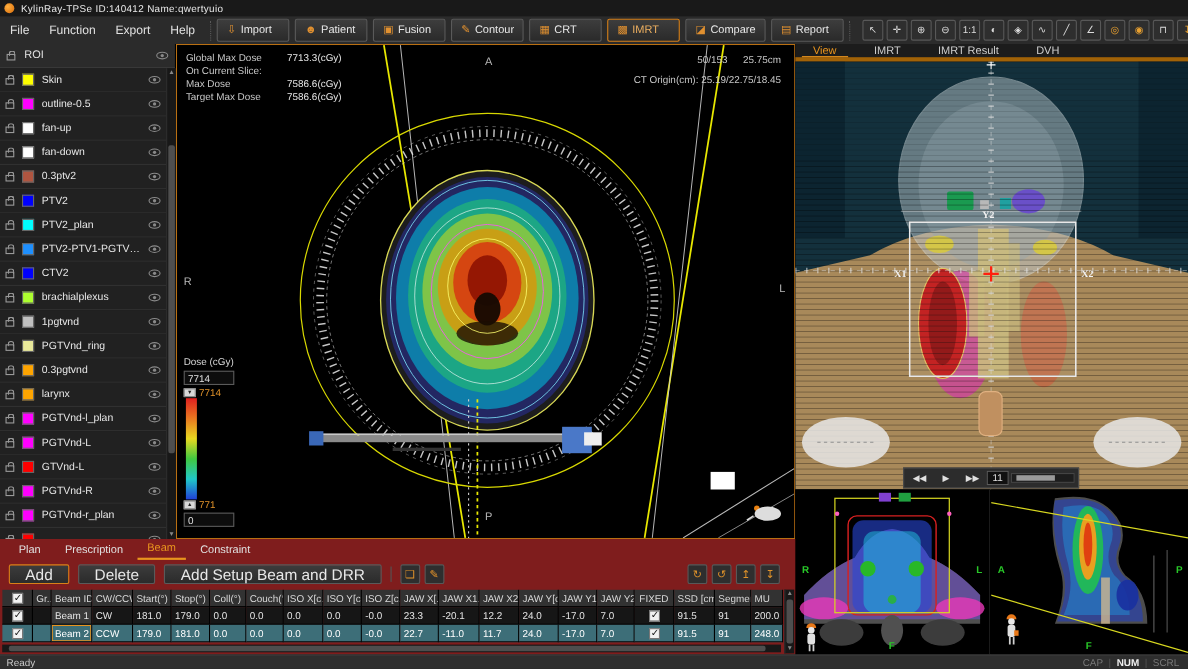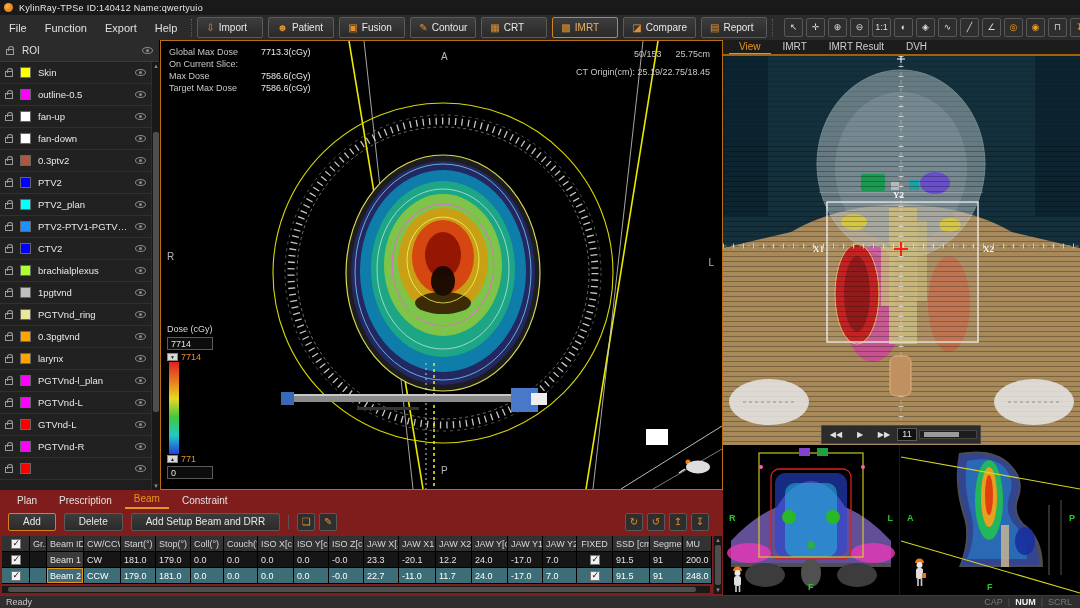--- a/index.html
+++ b/index.html
@@ -67,22 +67,22 @@
   .cb-input { width:46px; height:13px; background:#0d0d0d; border:1px solid #5a5a5a;
     font-size:9px; color:#e0e0e0; padding:1px 3px; margin:2px 0; }
   .cb-handle { display:flex; align-items:center; gap:3px; font-size:9px; color:#e0922a; }
   .cb-handle .knob { width:11px; height:8px; background:#d8d8d8; color:#222; font-size:5px;
     display:flex; align-items:center; justify-content:center; border:1px solid #888; }
   #cb-grad { width:10px; height:92px; margin-left:2px;
     background:linear-gradient(#e02020,#e87820,#e8d820,#40c840,#20c8c8,#2040d8); }
 
   
   #right-panel { position:absolute; left:723px; top:40px; width:357px; height:555px; background:#000; }
-  #rp-tabs { height:16px; background:#1c1c1c; display:flex; gap:2px; padding-left:6px;
-    border-bottom:2px solid #a16207; }
+  #rp-tabs { height:16px; background:#1c1c1c; display:flex; gap:14px; padding-left:6px;
+    border-bottom:4px solid #a16207; }
   #rp-tabs .tab { font-size:10px; color:#cfcfcf; padding:1px 10px; }
   #rp-tabs .tab.active { color:#e8941e; border-bottom:1px solid #e8941e; }
   #bev { position:absolute; left:0; top:16px; width:357px; height:389px; }
   #playback { position:absolute; left:98px; top:385px; width:160px; height:19px;
     background:#2c2c2c; border:1px solid #4a4a4a; display:flex; align-items:center; gap:2px; padding:0 3px; }
   .pb-btn { font-size:8px; color:#e0e0e0; width:22px; text-align:center; }
   #pb-value { width:20px; height:13px; background:#111; border:1px solid #5a5a5a;
     font-size:9px; color:#e0e0e0; text-align:center; }
   #pb-slider { flex:1; height:9px; background:#1d1d1d; border:1px solid #444; position:relative; }
   #pb-slider .thumb { position:absolute; left:8%; top:1px; bottom:1px; width:62%; background:#9a9a9a; }
@@ -91,21 +91,21 @@
   #view-sagittal { left:178px; width:179px; }
   .green-lbl { position:absolute; font-size:9px; color:#28c828; font-weight:bold; }
 
   
   #bottom-panel { position:absolute; left:0; top:490px; width:723px; height:105px; background:#7f1d1d; }
   #bp-tabs { height:19px; display:flex; gap:4px; align-items:flex-end; padding-left:8px; }
   #bp-tabs .tab { font-size:10px; color:#e0e0e0; padding:2px 9px 3px; }
   #bp-tabs .tab.active { color:#e8941e; border-bottom:2px solid #e8941e; }
   #bp-buttons { height:25px; display:flex; align-items:center; gap:8px; padding-left:8px; }
   .btn { height:18px; background:linear-gradient(#3c3c3c,#2b2b2b); border:1px solid #5a5a5a;
-    border-radius:2px; font-size:10px; color:#e8e8e8; display:flex; align-items:center;
+    border-radius:2px; font-size:14px; color:#e8e8e8; display:flex; align-items:center;
     justify-content:center; padding:0 14px; }
   .btn.primary { border-color:#d88018; }
   .ibtn { width:18px; height:18px; background:#2e2e2e; border:1px solid #585858; border-radius:2px;
     display:flex; align-items:center; justify-content:center; font-size:10px; color:#e0922a; }
   #bp-right-icons { margin-left:auto; margin-right:14px; display:flex; gap:4px; }
   .thinsep { width:1px; height:14px; background:#555; }
 
   
   #beam-table { position:absolute; left:2px; top:46px; width:710px; height:48px; overflow:hidden;
     font-size:9px; }
@@ -398,20 +398,26 @@
         <span class="mini-eye"></span>
       </div>
 
       <div class="roi-row">
         <span class="mini-lock"></span>
         <span class="swatch" style="background: rgb(255, 0, 255);"></span>
         <span class="roi-name">PGTVnd-R</span>
         <span class="mini-eye"></span>
       </div>
 
+      <div class="roi-row">
+        <span class="mini-lock"></span>
+        <span class="swatch" style="background: rgb(255, 0, 255);"></span>
+        <span class="roi-name">PGTVnd-r_plan</span>
+        <span class="mini-eye"></span>
+      </div>
 
       <div class="roi-row">
         <span class="mini-lock"></span>
         <span class="swatch" style="background: rgb(255, 0, 0);"></span>
         <span class="roi-name"></span>
         <span class="mini-eye"></span>
       </div>
     </div>
   <div class="vscroll" style="left:151px; top:22px; width:9px; height:428px;">
     <span class="arr" style="top:1px;">▲</span>

